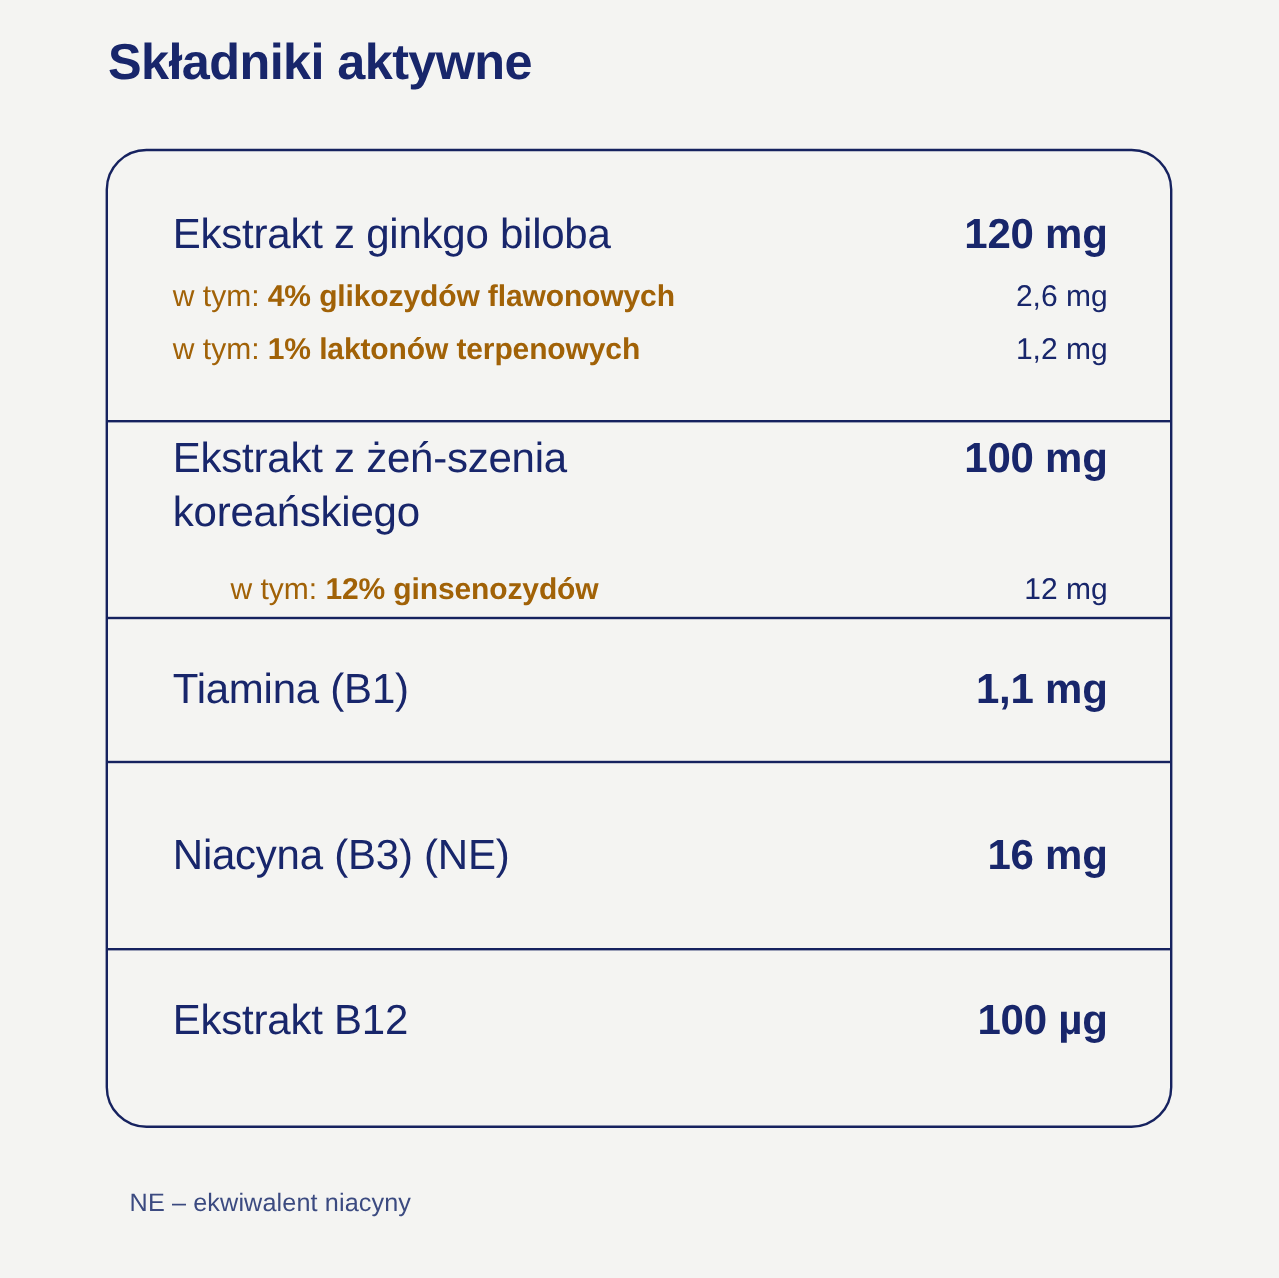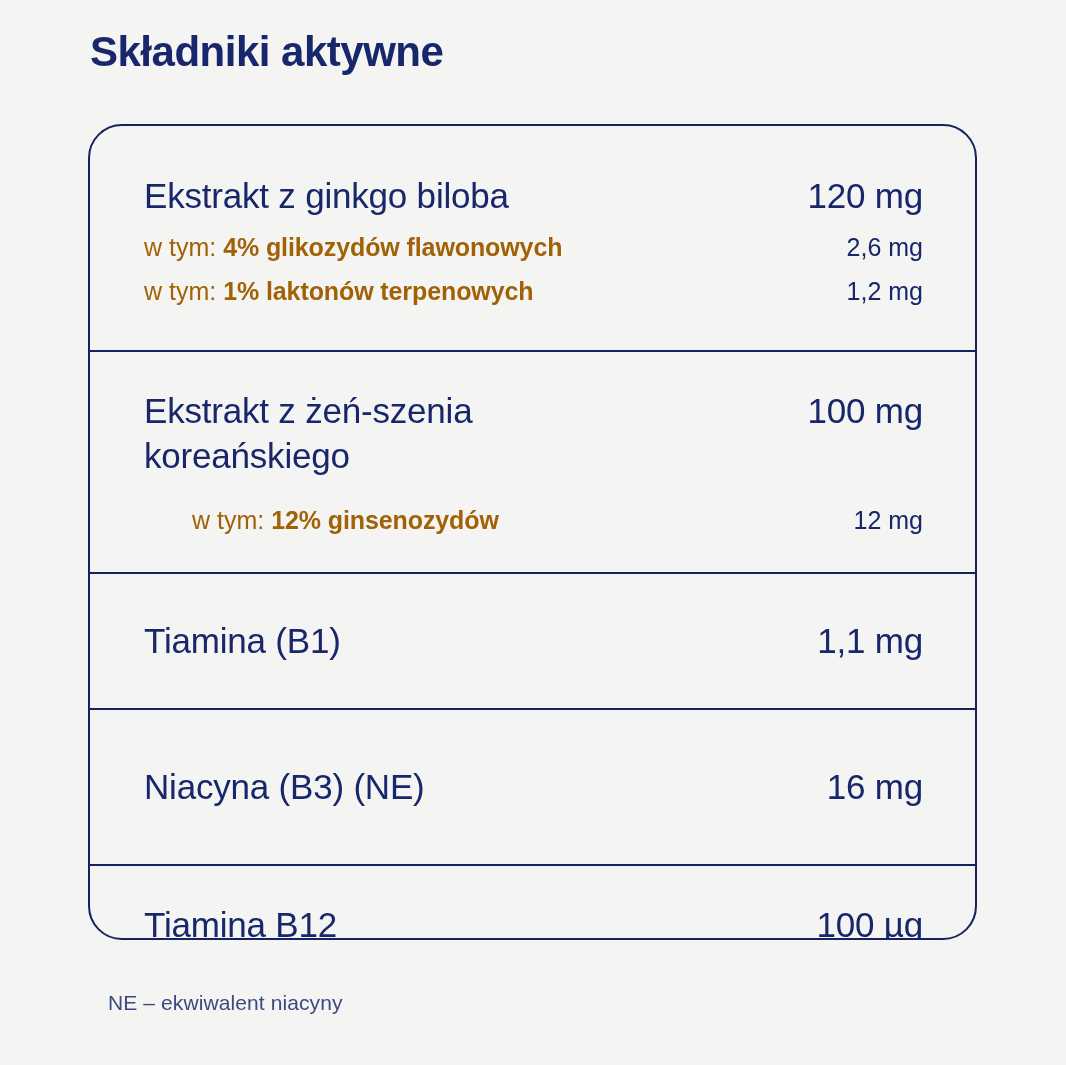--- a/index.html
+++ b/index.html
@@ -53,22 +53,22 @@
     display: flex;
     flex-direction: column;
     justify-content: center;
   }
   .group + .group {
     border-top: 2px solid #16225f;
   }
 
   
   .g-ginkgo   { height: 224px; padding-top: 4px; }
-  .g-ginseng  { height: 222px; }
-  .g-tiamina  { height: 136px; }
+  .g-ginseng  { height: 164px; }
+  .g-tiamina  { height: 120px; }
   .g-niacyna  { height: 156px; }
   .g-b12      { height: 120px; }
 
   .row {
     display: flex;
     align-items: flex-start;
     justify-content: space-between;
     gap: 16px;
   }
 
@@ -80,21 +80,21 @@
     font-size: 35px;
     font-weight: normal;
     line-height: 1.28;
     letter-spacing: -0.2px;
     color: #18266b;
     flex: 1 1 auto;
   }
 
   .value-main {
     font-size: 35px;
-    font-weight: normal;
+    font-weight: bold;
     line-height: 1.28;
     letter-spacing: -0.2px;
     color: #18266b;
     white-space: nowrap;
     text-align: right;
     flex: 0 0 auto;
   }
 
   .row-sub {
     margin-top: 12px;
@@ -179,21 +179,21 @@
 
     <div class="group g-niacyna">
       <div class="row row-main">
         <span class="label-main">Niacyna (B3) (NE)</span>
         <span class="value-main">16 mg</span>
       </div>
     </div>
 
     <div class="group g-b12">
       <div class="row row-main">
-        <span class="label-main">Tiamina B12</span>
+        <span class="label-main">Ekstrakt B12</span>
         <span class="value-main">100 µg</span>
       </div>
     </div>
 
   </div>
 
   <div class="footnote">NE – ekwiwalent niacyny</div>
 
 </div>
 

